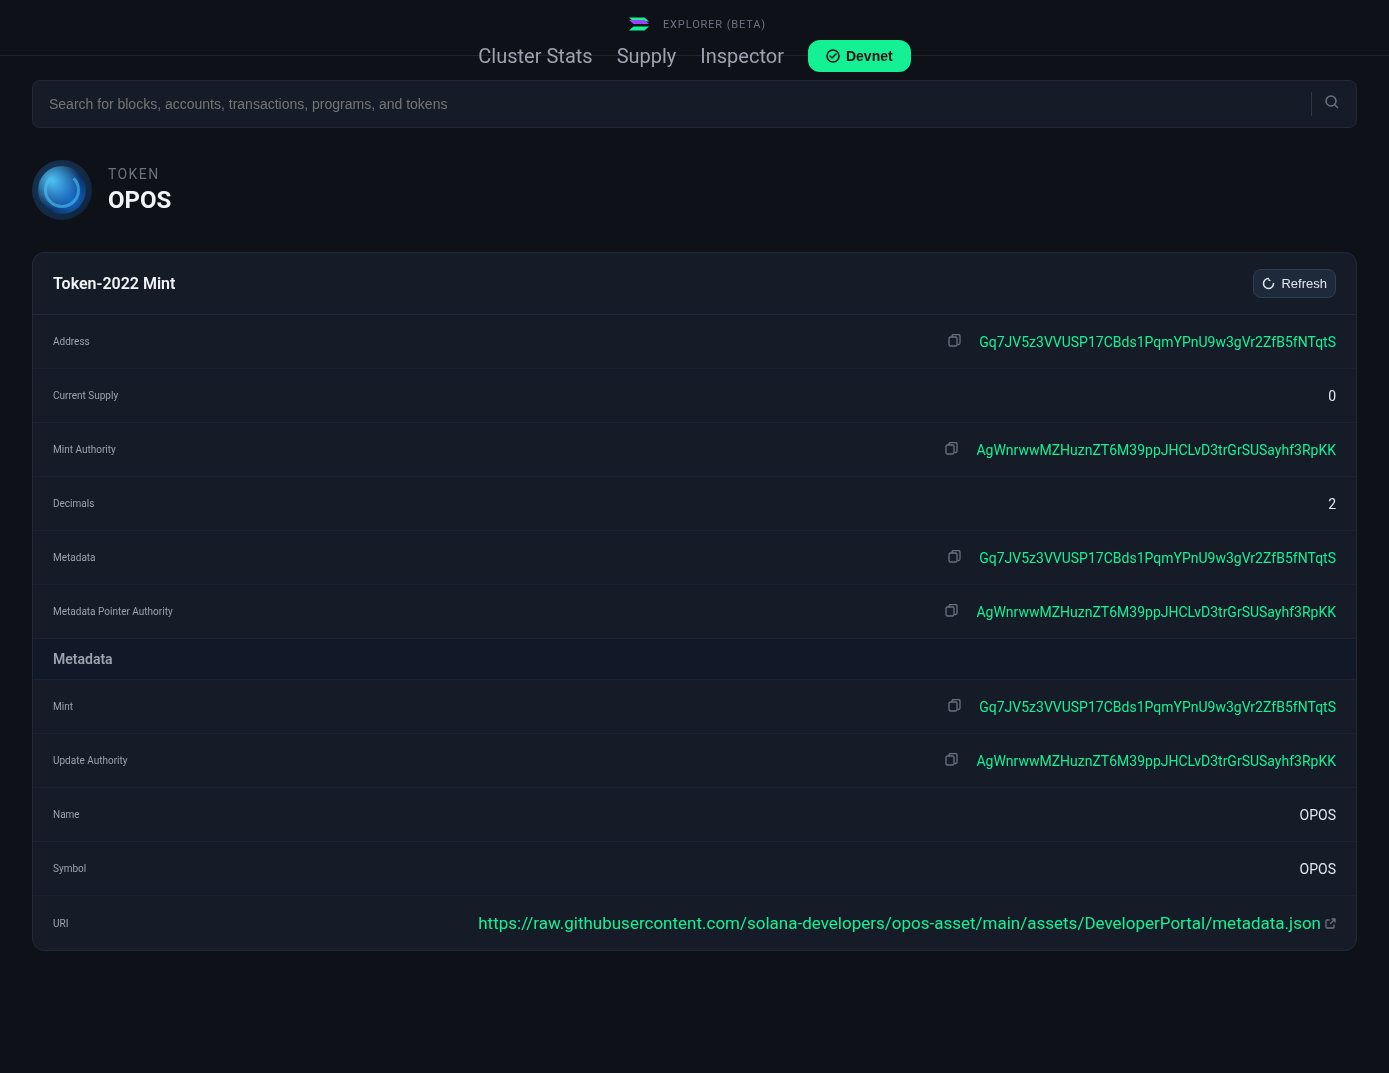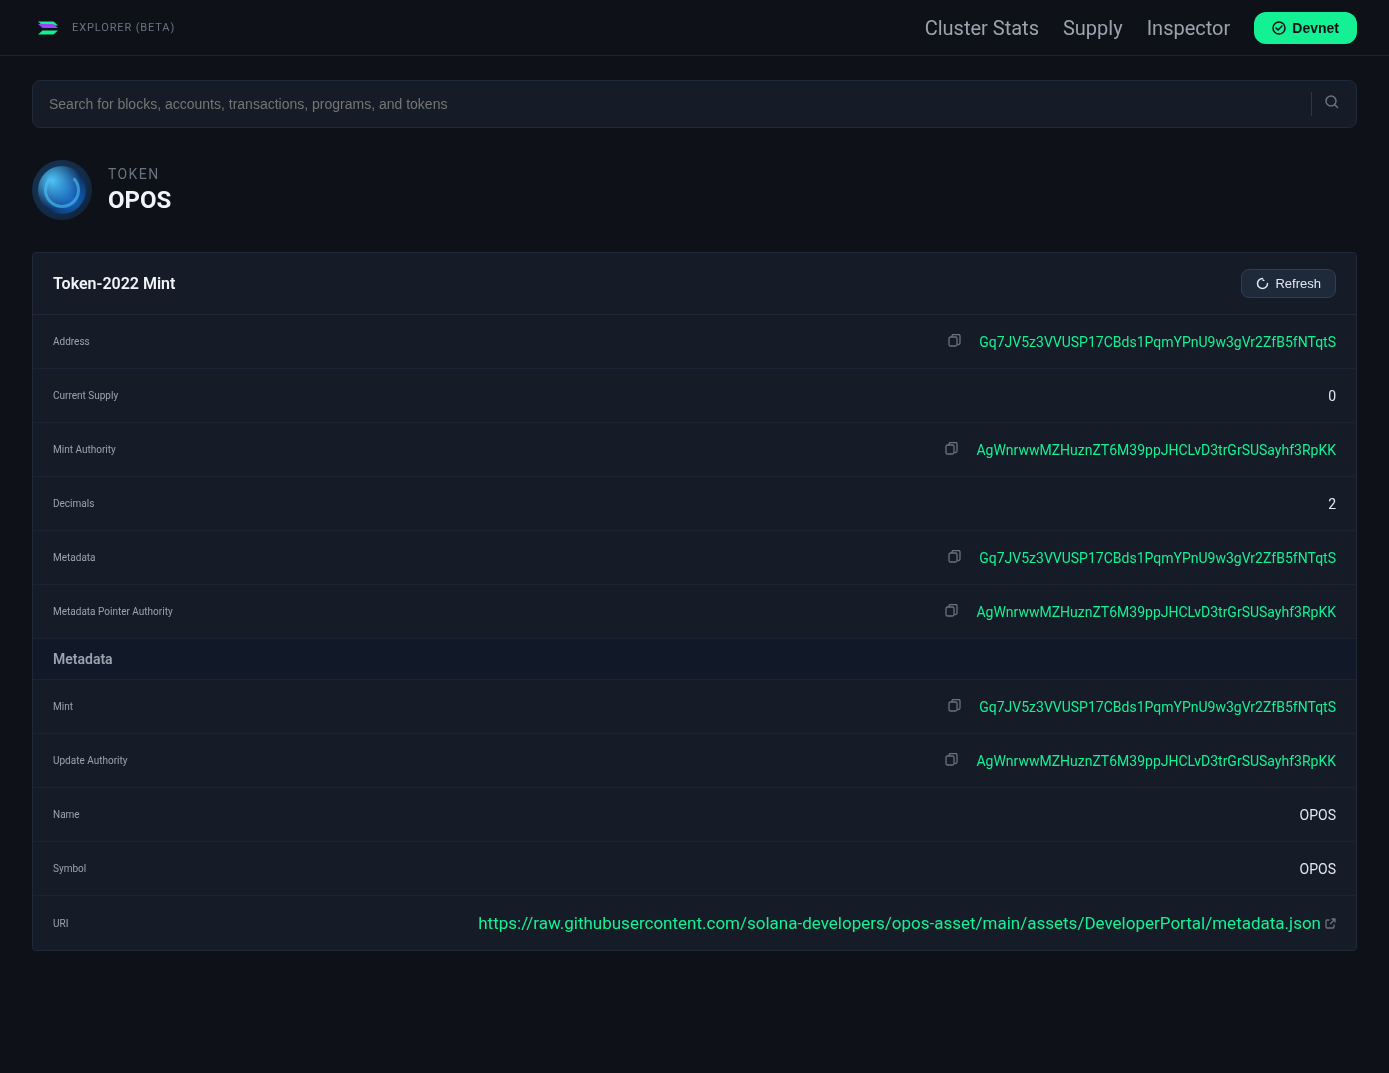--- a/index.html
+++ b/index.html
@@ -12,20 +12,21 @@
     }
     
     .header {
       display: flex;
       align-items: center;
       justify-content: space-between;
       padding: 8px 32px;
       height: 56px;
       background-color: #0e1117;
       border-bottom: 1px solid #1e2530;
+      flex-direction: column;
     }
     .header-left {
       display: flex;
       align-items: center;
       gap: 10px;
     }
     .solana-logo {
       display: flex;
       align-items: center;
       gap: 8px;
@@ -147,21 +148,21 @@
       font-weight: 700;
       color: #f1f5f9;
     }
     
     .main-content {
       padding: 0 32px 32px 32px;
     }
     .card {
       background: #161c27;
       border: 1px solid #1e2a3a;
-      border-radius: 4px;
+      border-radius: 12px;
       overflow: hidden;
     }
     .card-header {
       display: flex;
       align-items: center;
       justify-content: space-between;
       padding: 16px 20px;
       border-bottom: 1px solid #1e2a3a;
     }
     .card-title {
@@ -169,21 +170,21 @@
       font-weight: 600;
       color: #f1f5f9;
     }
     .refresh-btn {
       display: flex;
       align-items: center;
       gap: 6px;
       background: #1e2a3a;
       border: 1px solid #2d3f52;
       border-radius: 8px;
-      padding: 6px 14px;
+      padding: 6px 8px;
       color: #e2e8f0;
       font-size: 13px;
       cursor: pointer;
     }
     
     .table-row {
       display: flex;
       align-items: center;
       justify-content: space-between;
       padding: 16px 20px;

